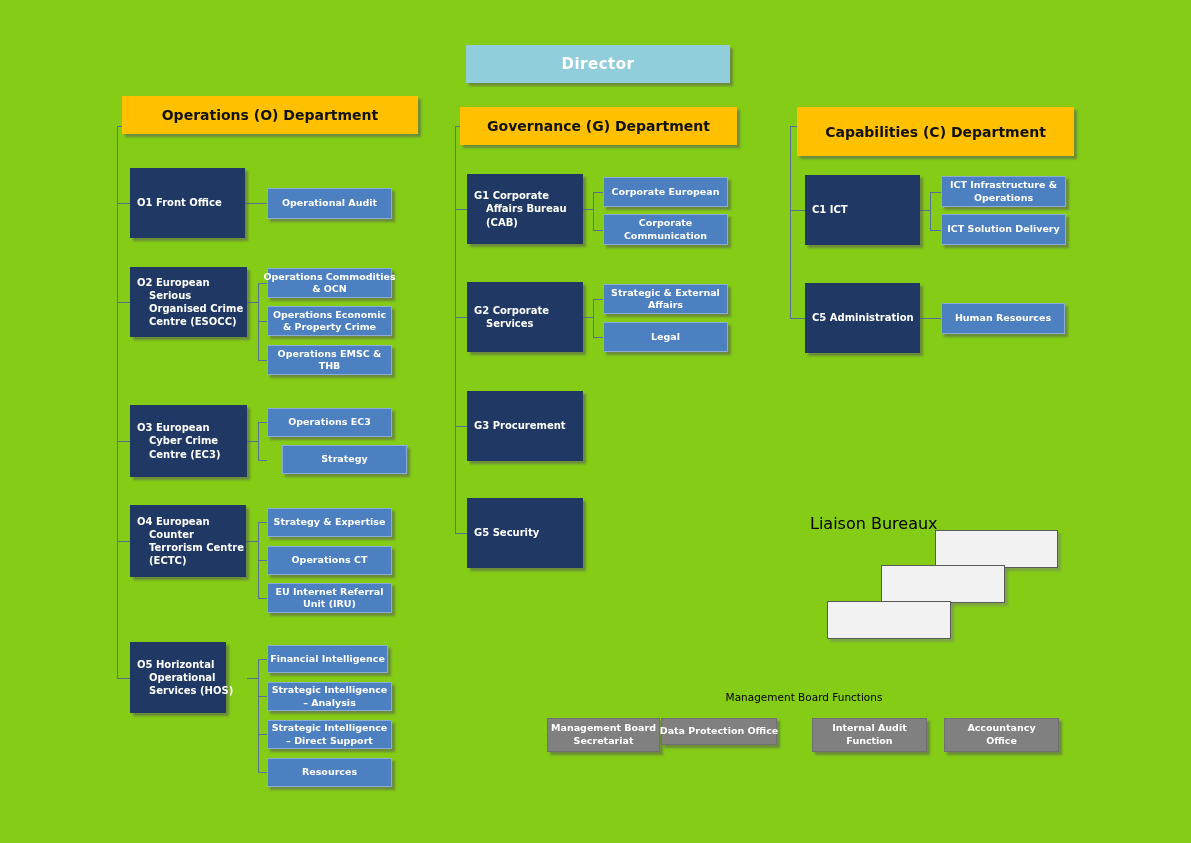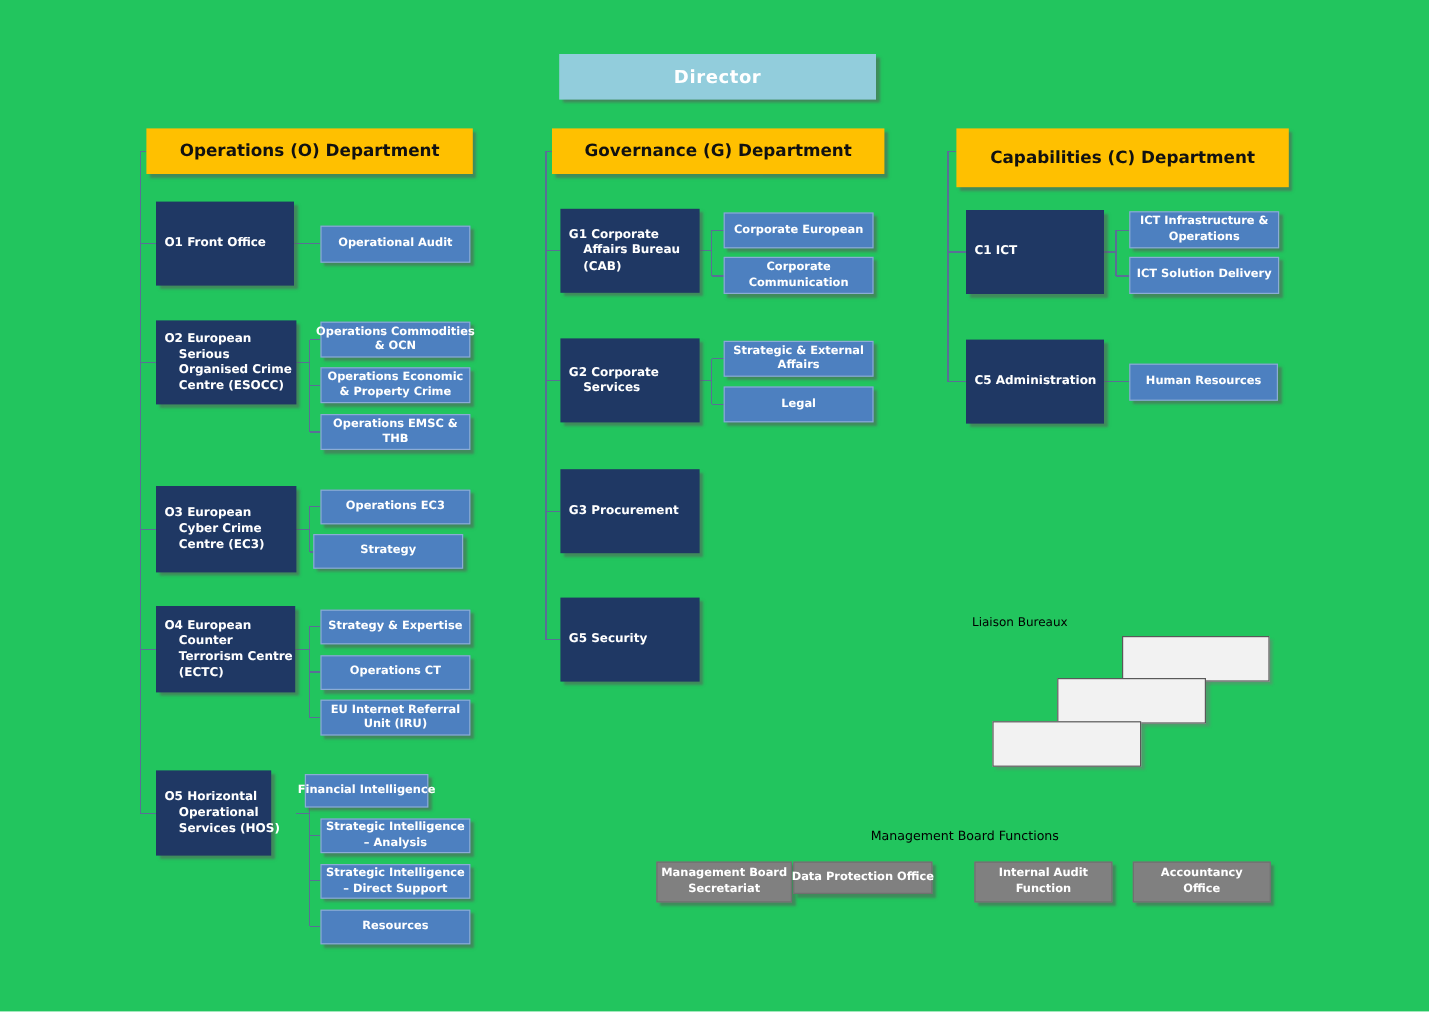--- a/index.html
+++ b/index.html
@@ -1,20 +1,20 @@
 <!DOCTYPE html>
 <html style="--director-fill: #92CDDC; --header-fill: #FFC000; --unit-fill: #1F3864; --child-fill: #4D80C0; --board-fill: #808080; --liaison-fill: #F2F2F2; --connector: #5A6F96;"><head>
 <meta charset="utf-8">
 <title>Organisation Chart</title>
 <style>
   html,body{margin:0;padding:0;background:#ffffff;}
   #canvas{
     position:relative;
     width:1191px;height:843px;
-    background:#22c55e;
+    background:#84cc16;
     font-family:"DejaVu Sans","Liberation Sans",sans-serif;
     overflow:hidden;
   }
   #wires{position:absolute;left:0;top:0;z-index:0;}
   .box{position:absolute;box-sizing:border-box;display:flex;align-items:center;justify-content:center;z-index:2;}
   .shadow{box-shadow:3px 3px 2px rgba(90,90,90,0.55);}
 
   .director{
     background:var(--director-fill,#92CDDC);
     color:#ffffff;font-weight:bold;font-size:15px;letter-spacing:0.5px;
@@ -44,21 +44,21 @@
   }
   .board-box .txt{white-space:pre;}
   .liaison-card{
     background:var(--liaison-fill,#F2F2F2);
     border:1px solid #595959;
     box-shadow:3px 3px 2px rgba(120,120,120,0.45);
   }
   .plain-label{
     position:absolute;color:#000000;z-index:2;
   }
-  #liaison-label{font-size:10px;}
+  #liaison-label{font-size:16px;}
   #board-label{font-size:10.5px;text-align:center;}
 </style>
 </head>
 <body>
 
 <div id="canvas">
 
   <svg id="wires" width="1191" height="843" shape-rendering="crispEdges" stroke="#5A6F96" stroke-width="1" fill="none">
 
     <polyline points="122,126 117,126 117,678"></polyline>
@@ -119,21 +119,21 @@
     <line x1="930" y1="192" x2="941" y2="192"></line>
     <line x1="930" y1="230" x2="941" y2="230"></line>
 
     <line x1="920" y1="318" x2="941" y2="318"></line>
   </svg>
 
   <div class="box director shadow" style="left:466px;top:45px;width:264px;height:38px">
     <span class="txt">Director</span>
   </div>
 
-  <div class="box dept-header shadow" style="left:122px;top:107px;width:272px;height:38px">
+  <div class="box dept-header shadow" style="left:122px;top:96px;width:296px;height:38px">
     <span class="txt">Operations (O) Department</span>
   </div>
   <div class="box dept-header shadow" style="left:460px;top:107px;width:277px;height:38px">
     <span class="txt">Governance (G) Department</span>
   </div>
   <div class="box dept-header shadow" style="left:797px;top:107px;width:277px;height:49px">
     <span class="txt">Capabilities (C) Department</span>
   </div>
 
   <div class="box unit shadow" style="left:130px;top:168px;width:115px;height:70px">
@@ -173,34 +173,34 @@
     <span class="txt">Operations Economic
 &amp; Property Crime</span>
   </div>
   <div class="box child shadow" style="left:267px;top:345px;width:125px;height:30px">
     <span class="txt">Operations EMSC &amp;
 THB</span>
   </div>
   <div class="box child shadow" style="left:267px;top:408px;width:125px;height:29px">
     <span class="txt">Operations EC3</span>
   </div>
-  <div class="box child shadow" style="left:261px;top:445px;width:125px;height:29px">
+  <div class="box child shadow" style="left:282px;top:445px;width:125px;height:29px">
     <span class="txt">Strategy</span>
   </div>
   <div class="box child shadow" style="left:267px;top:508px;width:125px;height:29px">
     <span class="txt">Strategy &amp; Expertise</span>
   </div>
   <div class="box child shadow" style="left:267px;top:546px;width:125px;height:29px">
     <span class="txt">Operations CT</span>
   </div>
   <div class="box child shadow" style="left:267px;top:583px;width:125px;height:30px">
     <span class="txt">EU Internet Referral
 Unit (IRU)</span>
   </div>
-  <div class="box child shadow" style="left:254px;top:645px;width:103px;height:28px">
+  <div class="box child shadow" style="left:267px;top:645px;width:121px;height:28px">
     <span class="txt">Financial Intelligence</span>
   </div>
   <div class="box child shadow" style="left:267px;top:682px;width:125px;height:29px">
     <span class="txt">Strategic Intelligence
 – Analysis</span>
   </div>
   <div class="box child shadow" style="left:267px;top:720px;width:125px;height:29px">
     <span class="txt">Strategic Intelligence
 – Direct Support</span>
   </div>

